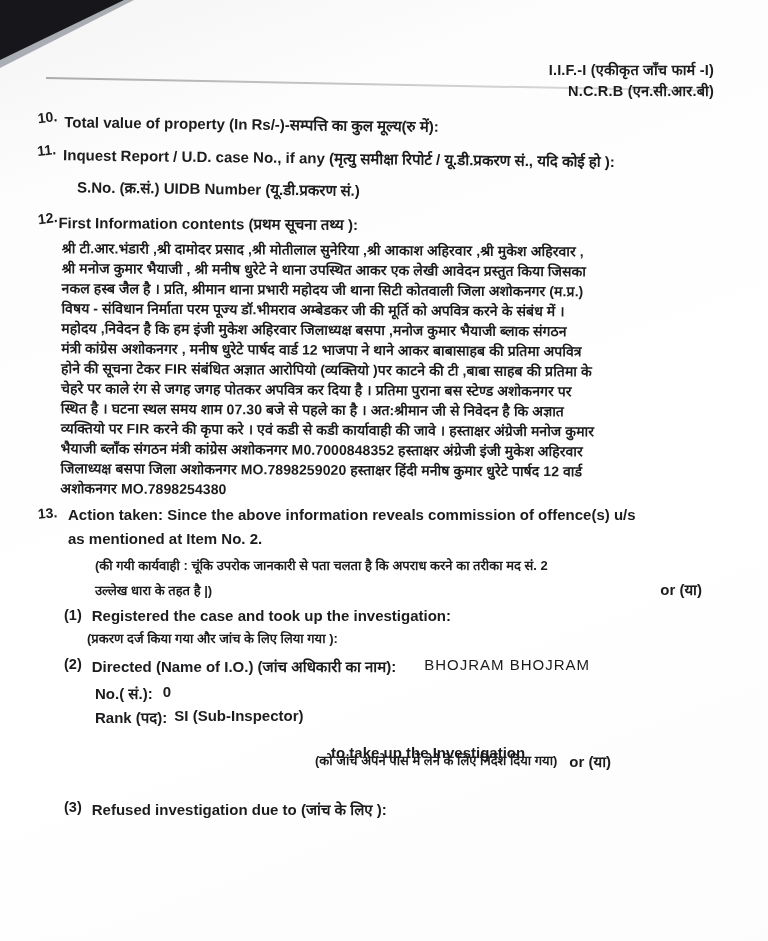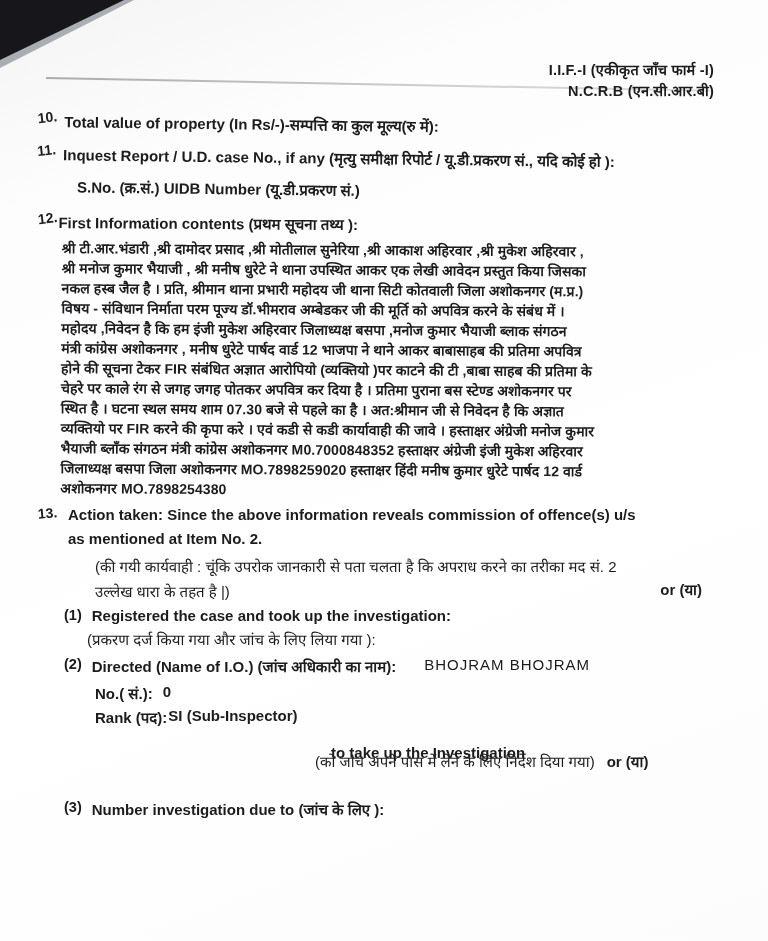--- a/index.html
+++ b/index.html
@@ -27,21 +27,21 @@
     position:absolute;top:60px;right:54px;text-align:right;
     font-weight:bold;font-size:14.5px;line-height:21px;letter-spacing:.2px;
   }
   .abs{position:absolute;white-space:nowrap;}
   .num{
     font-weight:bold;font-size:14px;display:inline-block;
     transform:rotate(-7deg) translateY(-2px);margin-right:7px;
   }
   .num13{transform:rotate(-5deg) translateY(-3px);}
   .en{font-weight:bold;font-size:15px;}
-  .hi{font-weight:400;font-size:15px;}
+  .hi{font-weight:700;font-size:13px;}
   .row{display:flex;align-items:flex-start;}
   .pline{
     white-space:nowrap;font-size:14px;font-weight:600;line-height:20px;
     letter-spacing:.1px;
   }
   .para{position:absolute;left:62px;top:238px;width:660px;}
   .subnum{font-weight:bold;font-size:14.5px;margin-right:10px;}
   .value{font-weight:normal;font-size:15px;letter-spacing:1px;margin-left:28px;}
   .warp-a{transform:rotate(.7deg);transform-origin:40px 110px;}
   .warp-b{transform:rotate(.35deg);transform-origin:40px 220px;}
@@ -113,26 +113,26 @@
     <span class="subnum">(2)</span>
     <span class="en">Directed (Name of I.O.) (जांच अधिकारी का नाम):</span>
     <span class="value">BHOJRAM  BHOJRAM</span>
   </div>
   <div class="abs row" style="left:95px;top:683px;">
     <span class="en">No.( सं.):</span>
     <span class="en" style="margin-left:10px;font-weight:600;">0</span>
   </div>
   <div class="abs row" style="left:95px;top:707px;">
     <span class="en">Rank (पद):</span>
-    <span style="margin-left:1px;font-size:15px;font-weight:600;">SI (Sub-Inspector)</span>
+    <span style="margin-left:7px;font-size:15px;font-weight:600;">SI (Sub-Inspector)</span>
   </div>
   <div class="abs en" style="left:331px;top:729px;margin-top:15px;">to take up the Investigation</div>
   <div class="abs row" style="left:315px;top:751px;">
     <span class="hi">(को जांच अपने पास में लेने के लिए निर्देश दिया गया)</span>
     <span class="en" style="margin-left:12px;">or (या)</span>
   </div>
 
   <div class="abs row" style="left:64px;top:799px;">
     <span class="subnum">(3)</span>
-    <span class="en">Number investigation due to (जांच के लिए ):</span>
+    <span class="en">Refused investigation due to (जांच के लिए ):</span>
   </div>
 
 </div>
 
 </body></html>

